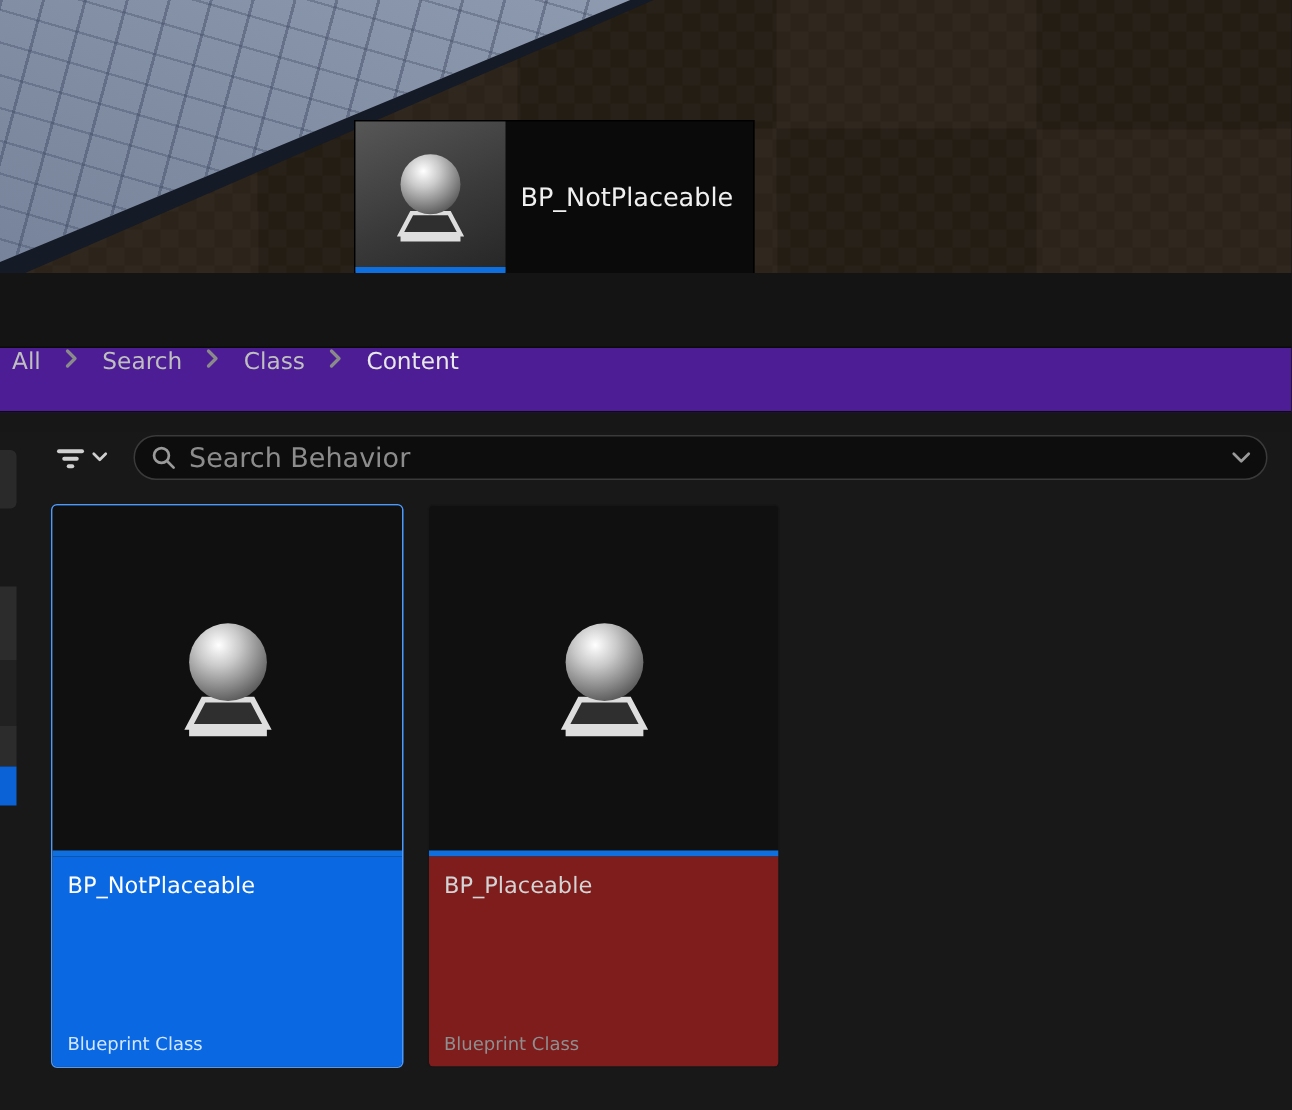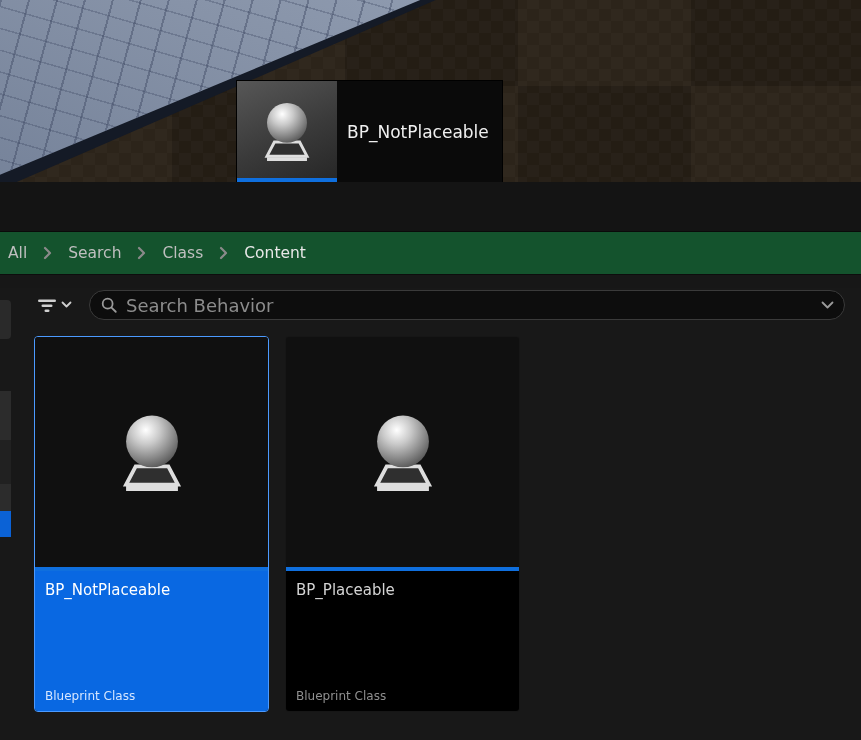--- a/index.html
+++ b/index.html
@@ -57,23 +57,23 @@
     flex: 1; display: flex; align-items: center;
     padding-left: 10px;
     color: #f0f0f0; font-size: 17px;
     white-space: nowrap;
   }
 
   
   .header-band { height: 50px; background: #141414; border-bottom: 1px solid #0a0a0a; }
   .breadcrumb-bar {
     height: 43px;
-    background: #14532d;
+    background: #4c1d95;
     border-bottom: 1px solid #0d0d0d;
-    display: flex; align-items: center;
+    display: flex; align-items: flex-start;
     padding-left: 8px;
     gap: 16px;
   }
   .crumb { color: #bfbfbf; font-size: 15.5px; cursor: default; }
   .crumb.current { color: #e8e8e8; }
   .crumb-sep { display: flex; align-items: center; }
 
   
   .browser { position: relative; height: 465px; background: #181818; }
 
@@ -132,21 +132,21 @@
   }
   .tile .name { font-size: 15px; }
   .tile .type { margin-top: auto; font-size: 12px; }
 
   .tile.selected { border: 1px solid #4b9aff; }
   .tile.selected .meta { background: #0968e2; }
   .tile.selected .name { color: #ffffff; }
   .tile.selected .type { color: #d5e6ff; }
 
   .tile.plain { border: 1px solid #161616; }
-  .tile.plain .meta { background: #000000; }
+  .tile.plain .meta { background: #7f1d1d; }
   .tile.plain .name { color: #d4d4d4; }
   .tile.plain .type { color: #8f8f8f; }
 
   .sphere { display: block; }
 </style>
 </head>
 <body>
 
 <svg width="0" height="0" style="position:absolute" aria-hidden="true">
   <defs>

